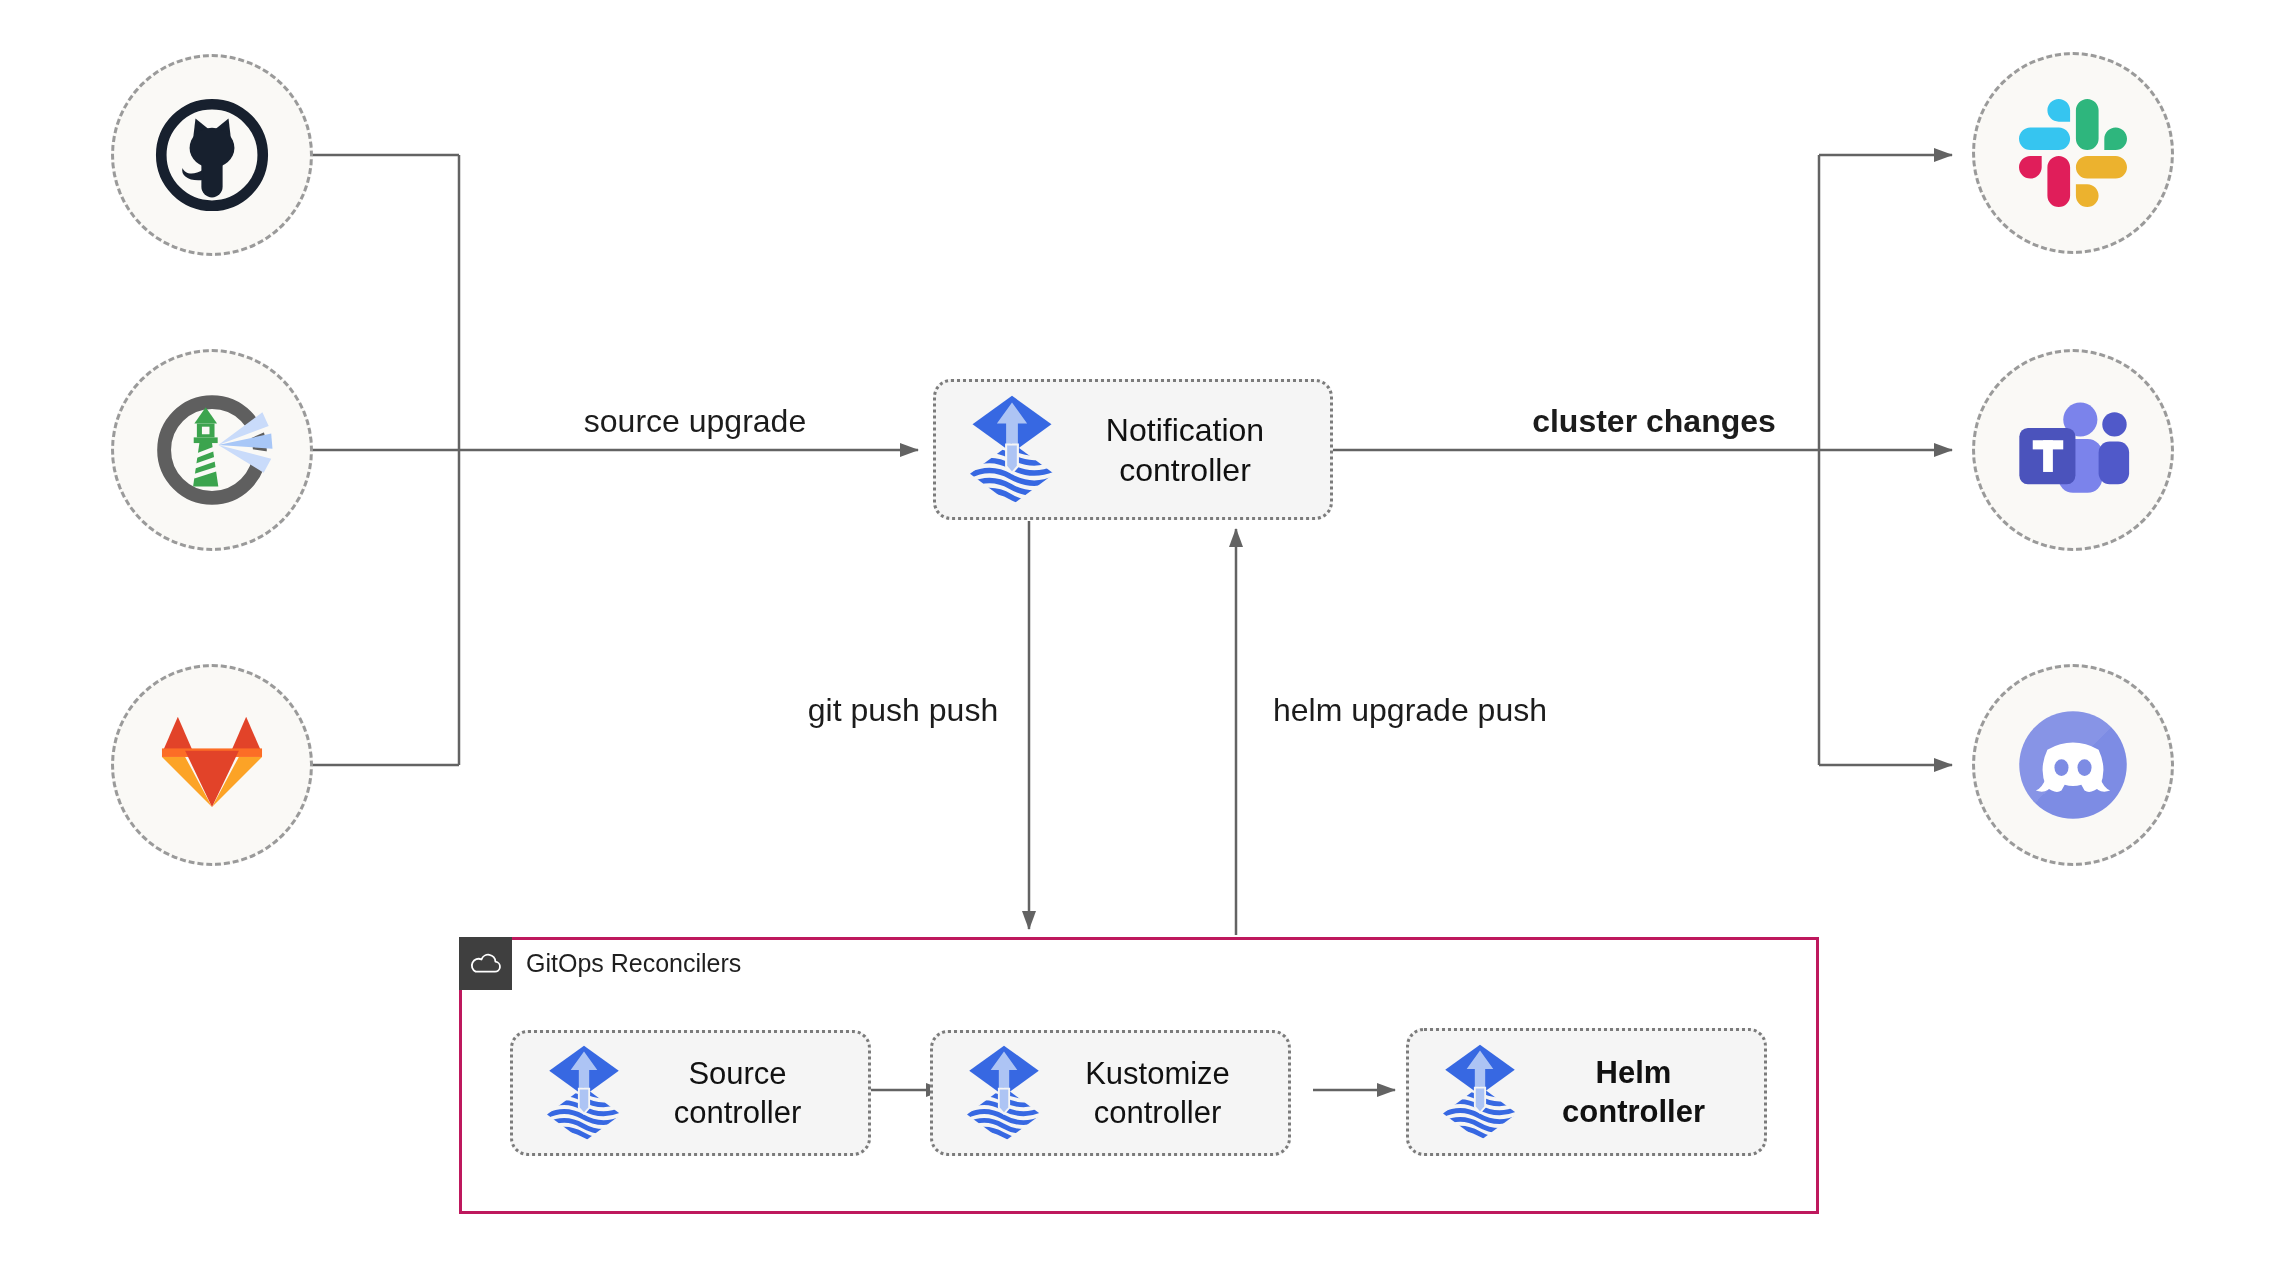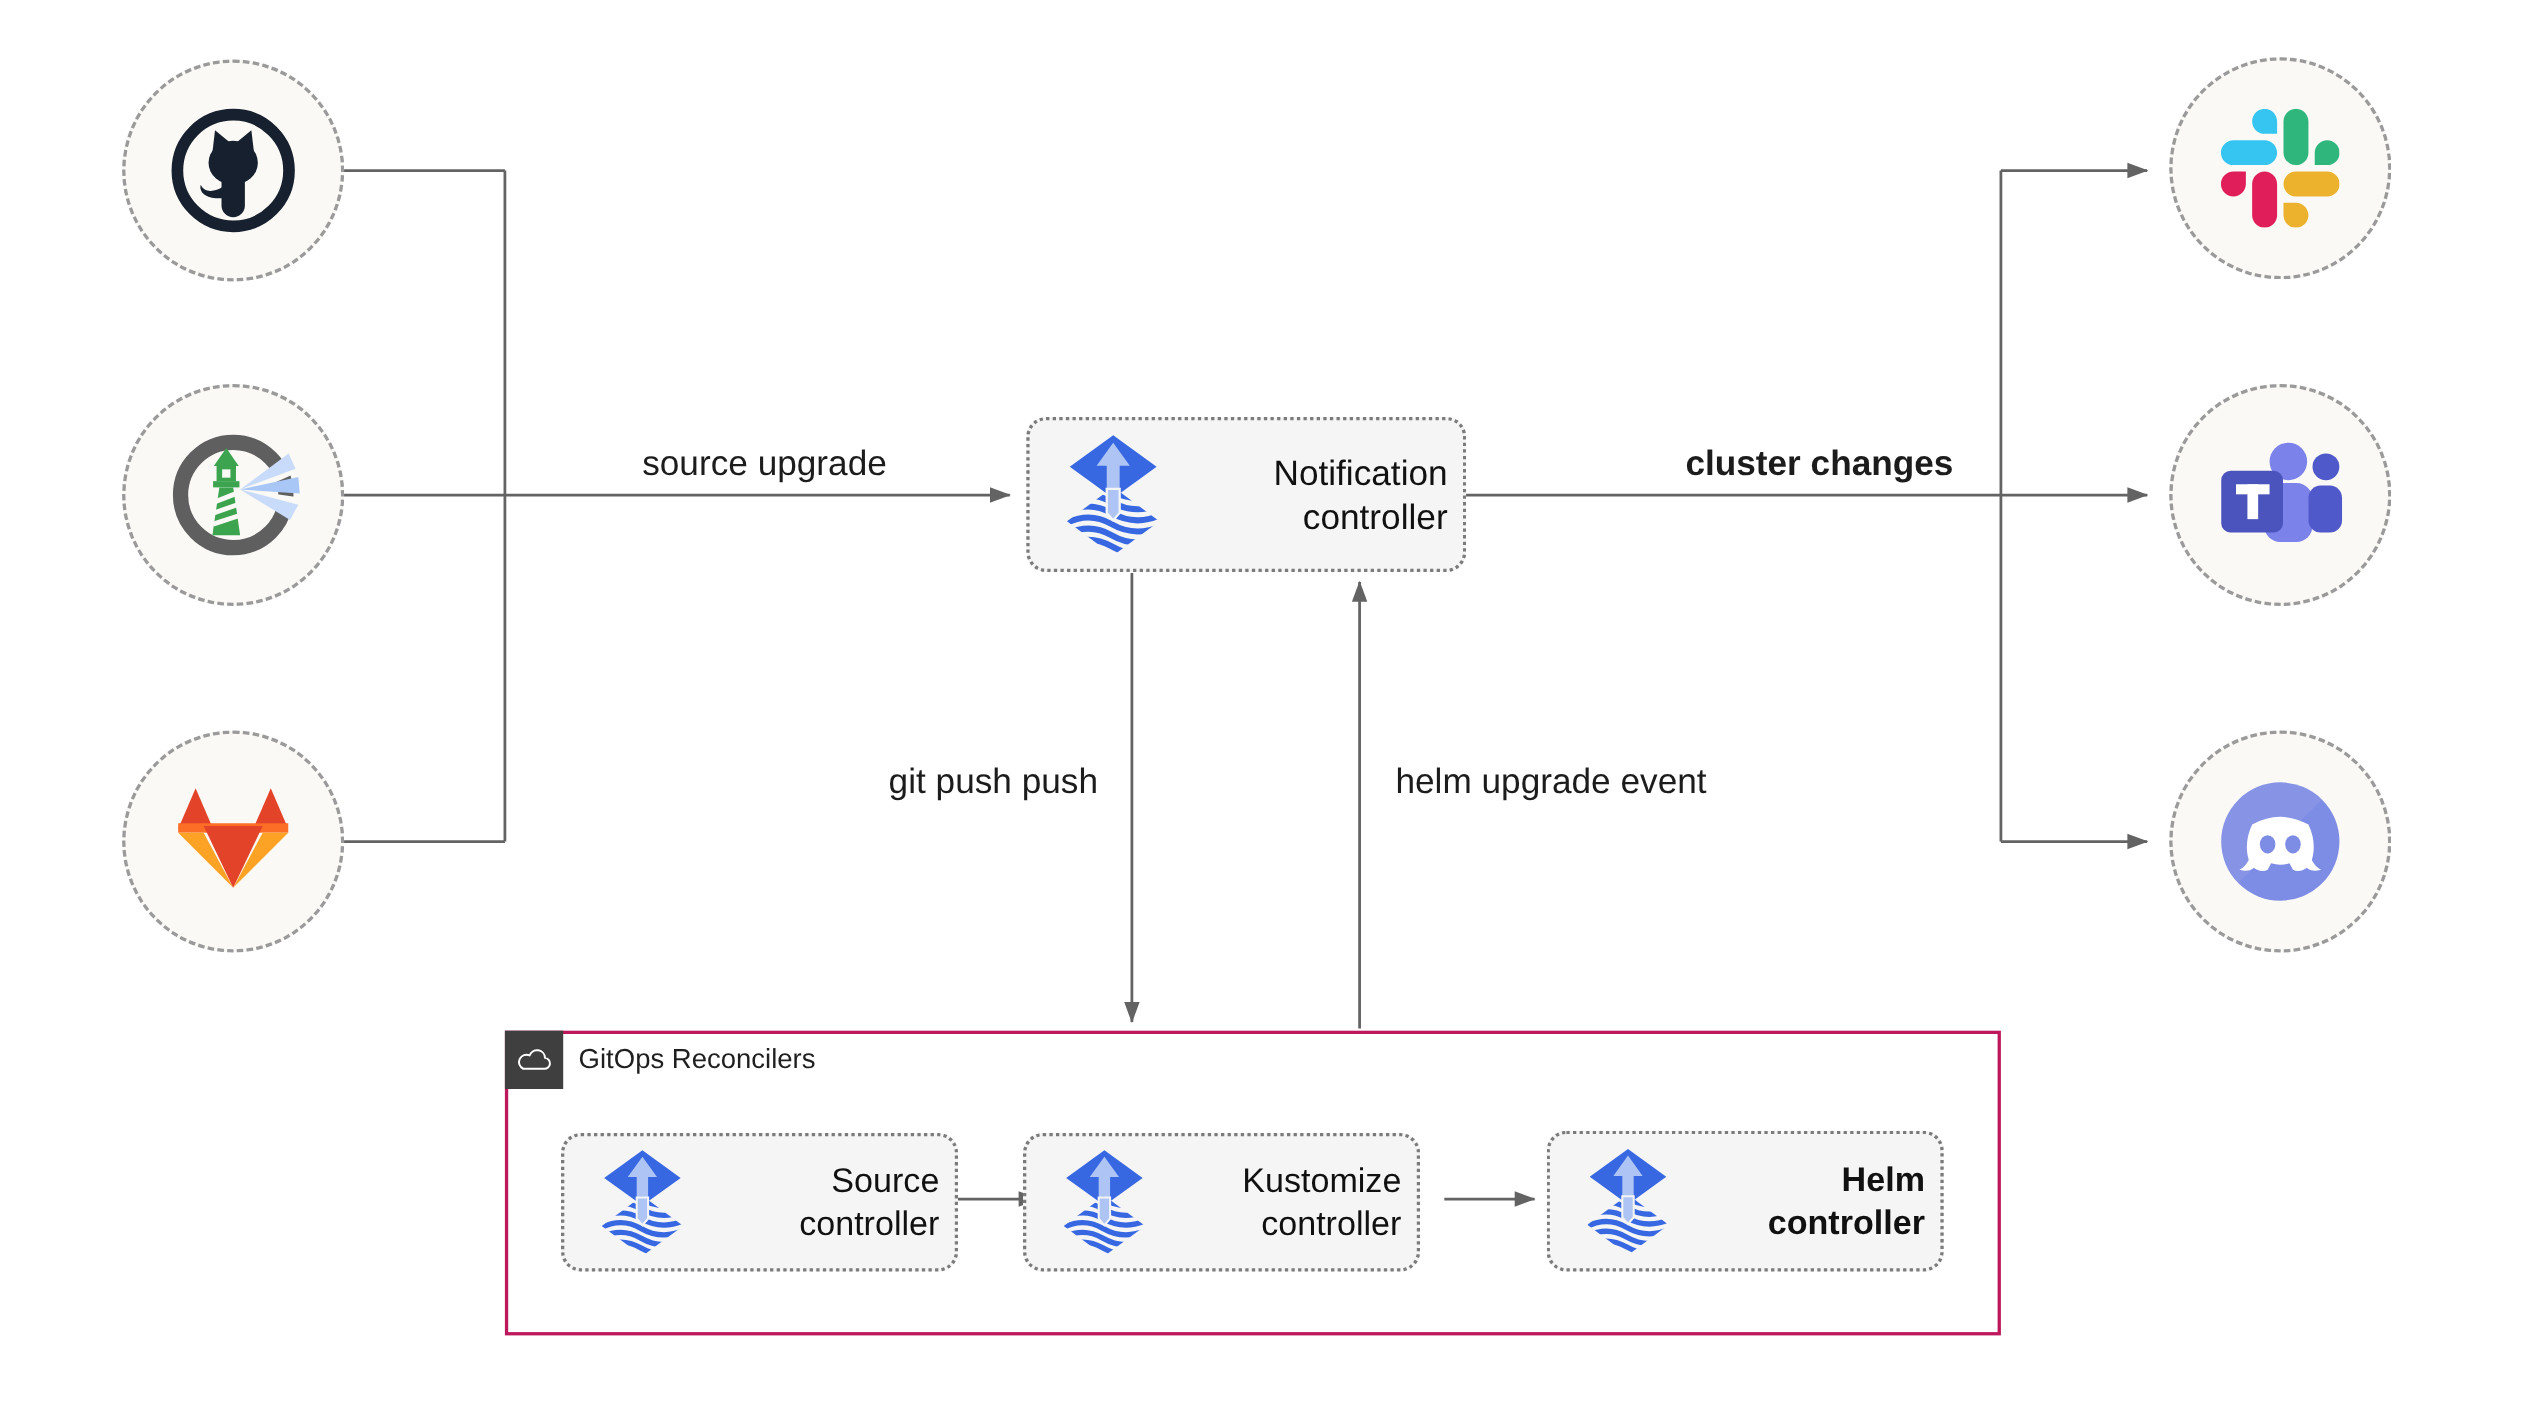--- a/index.html
+++ b/index.html
@@ -10,21 +10,21 @@
 
   
   .node-circle{position:absolute;width:202px;height:202px;box-sizing:border-box;
     border:3px dashed #9a9a9a;border-radius:50%;background:#FAF9F6;
     display:flex;align-items:center;justify-content:center;}
 
   
   .ctrl{position:absolute;box-sizing:border-box;border:3px dotted #7b7b7b;border-radius:18px;
     background:#F5F5F5;display:flex;align-items:center;}
   .ctrl .icon{flex:0 0 auto;margin-left:34px;}
-  .ctrl .label{flex:1 1 auto;text-align:right;color:#111111;padding-right:14px;}
+  .ctrl .label{flex:1 1 auto;text-align:center;color:#111111;padding-right:14px;}
   .ctrl.big .label{font-size:32px;line-height:40px;}
   .ctrl.small .label{font-size:31px;line-height:39px;}
 
   
   .edge-label{position:absolute;transform:translate(-50%,-50%);font-size:32px;
     color:#1c1c1c;white-space:nowrap;background:#ffffff;padding:0 6px;}
 
   
   .group-box{position:absolute;left:459px;top:937px;width:1360px;height:277px;
     box-sizing:border-box;border:3px solid #be185d;background:transparent;}
@@ -209,21 +209,21 @@
       </svg>
     <div class="label">
       <div>Notification</div>
       <div>controller</div>
     </div>
   </div>
 
   <div class="edge-label" style="left:695px;top:421px;">source upgrade</div>
   <div class="edge-label" style="left:1654px;top:421px;font-weight:bold;">cluster changes</div>
   <div class="edge-label" style="left:903px;top:710px;">git push push</div>
-  <div class="edge-label" style="left:1410px;top:710px;">helm upgrade event</div>
+  <div class="edge-label" style="left:1410px;top:710px;">helm upgrade push</div>
 
   <div class="group-box">
     <div class="group-badge">
       <svg width="36" height="29">
           <use href="#cloud"></use>
         </svg>
     </div>
     <div class="group-title">GitOps Reconcilers</div>
 
     <div class="ctrl small" style="left:48px;top:90px;width:361px;height:126px;">

